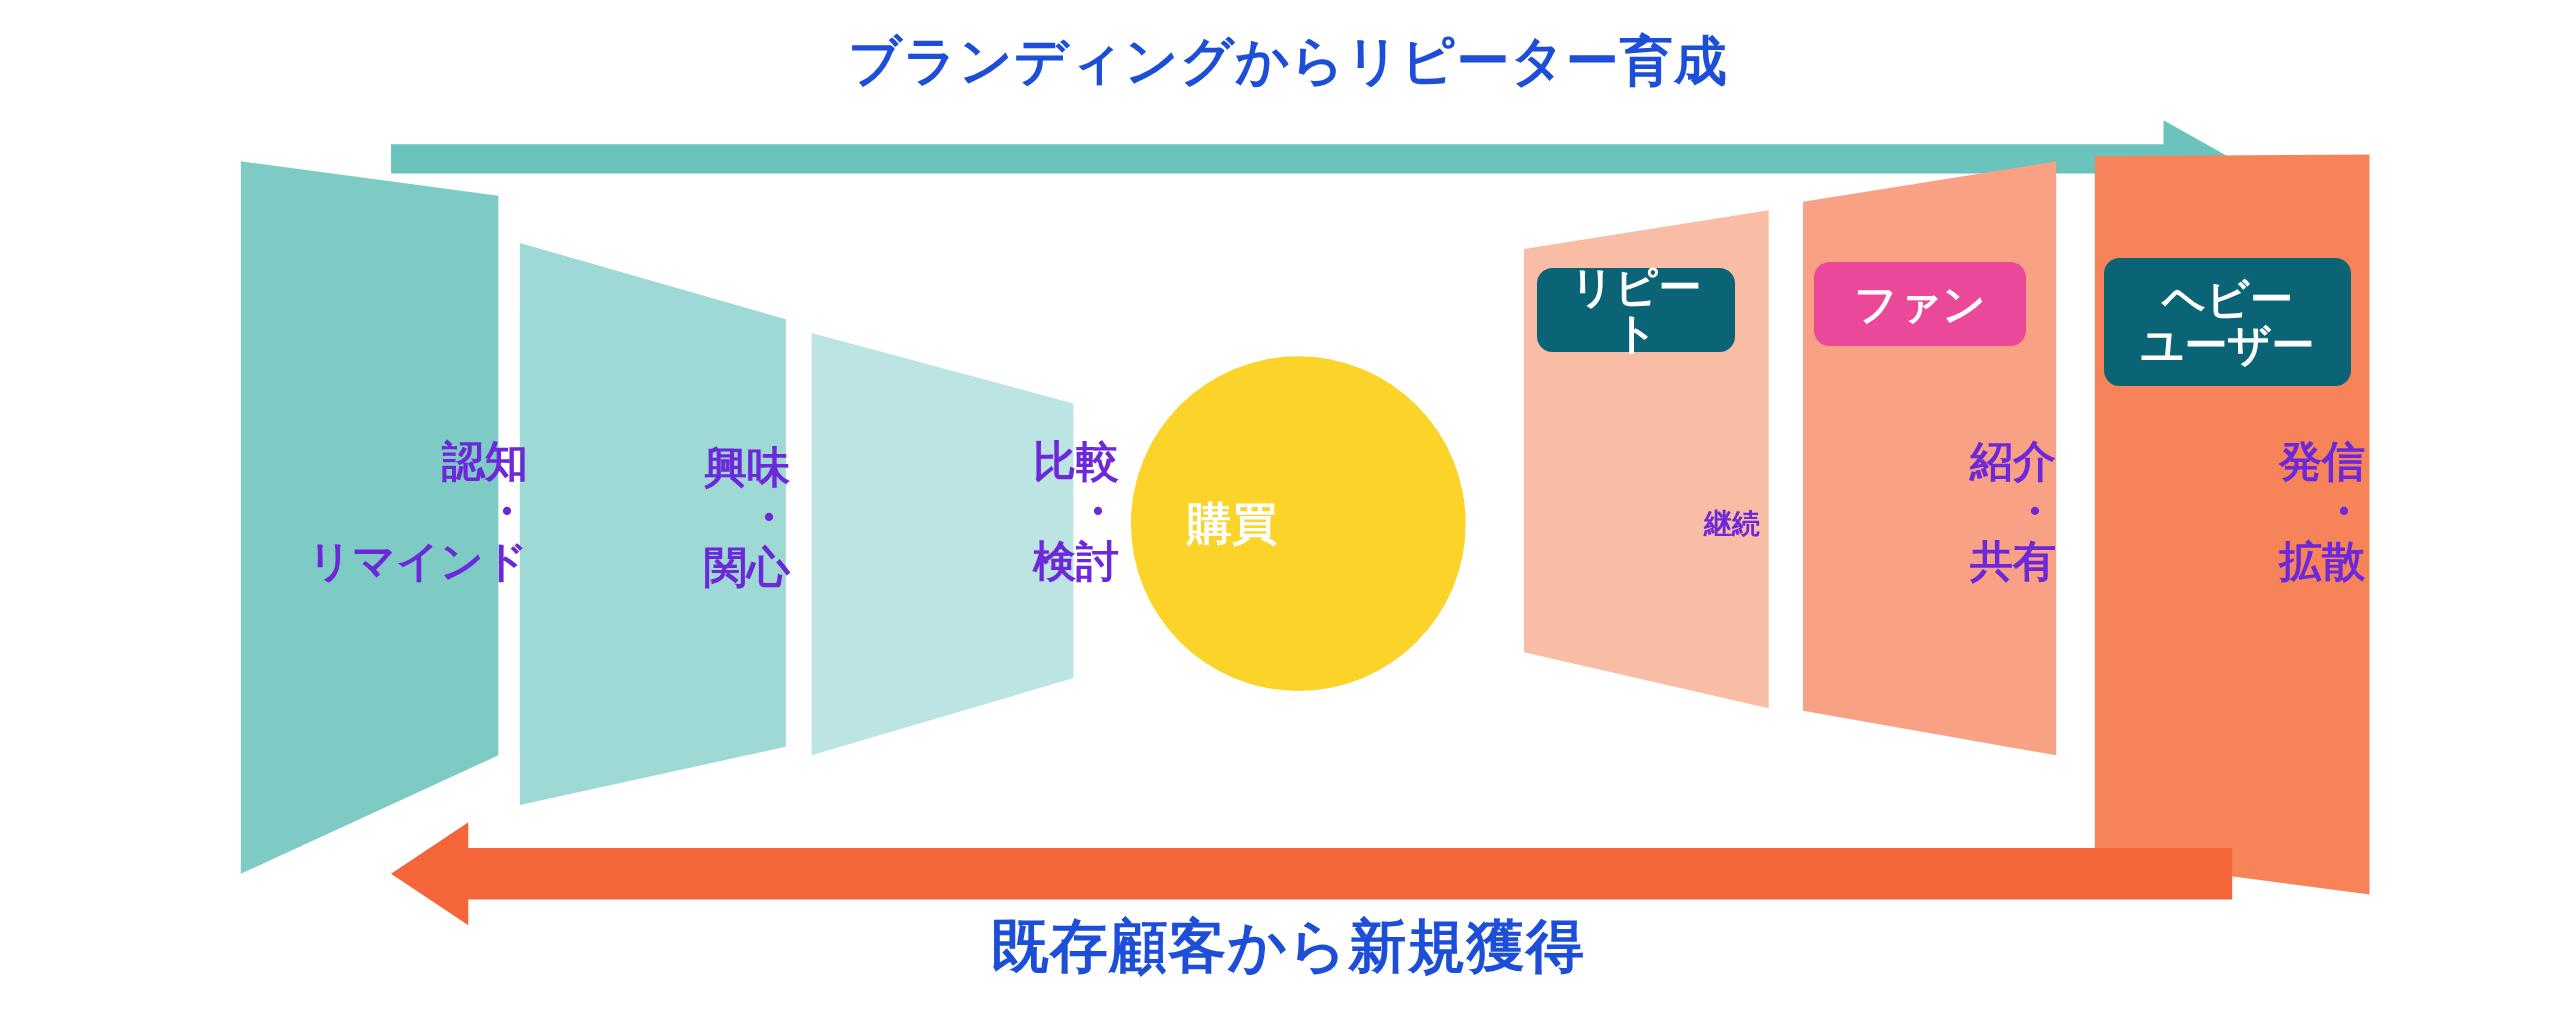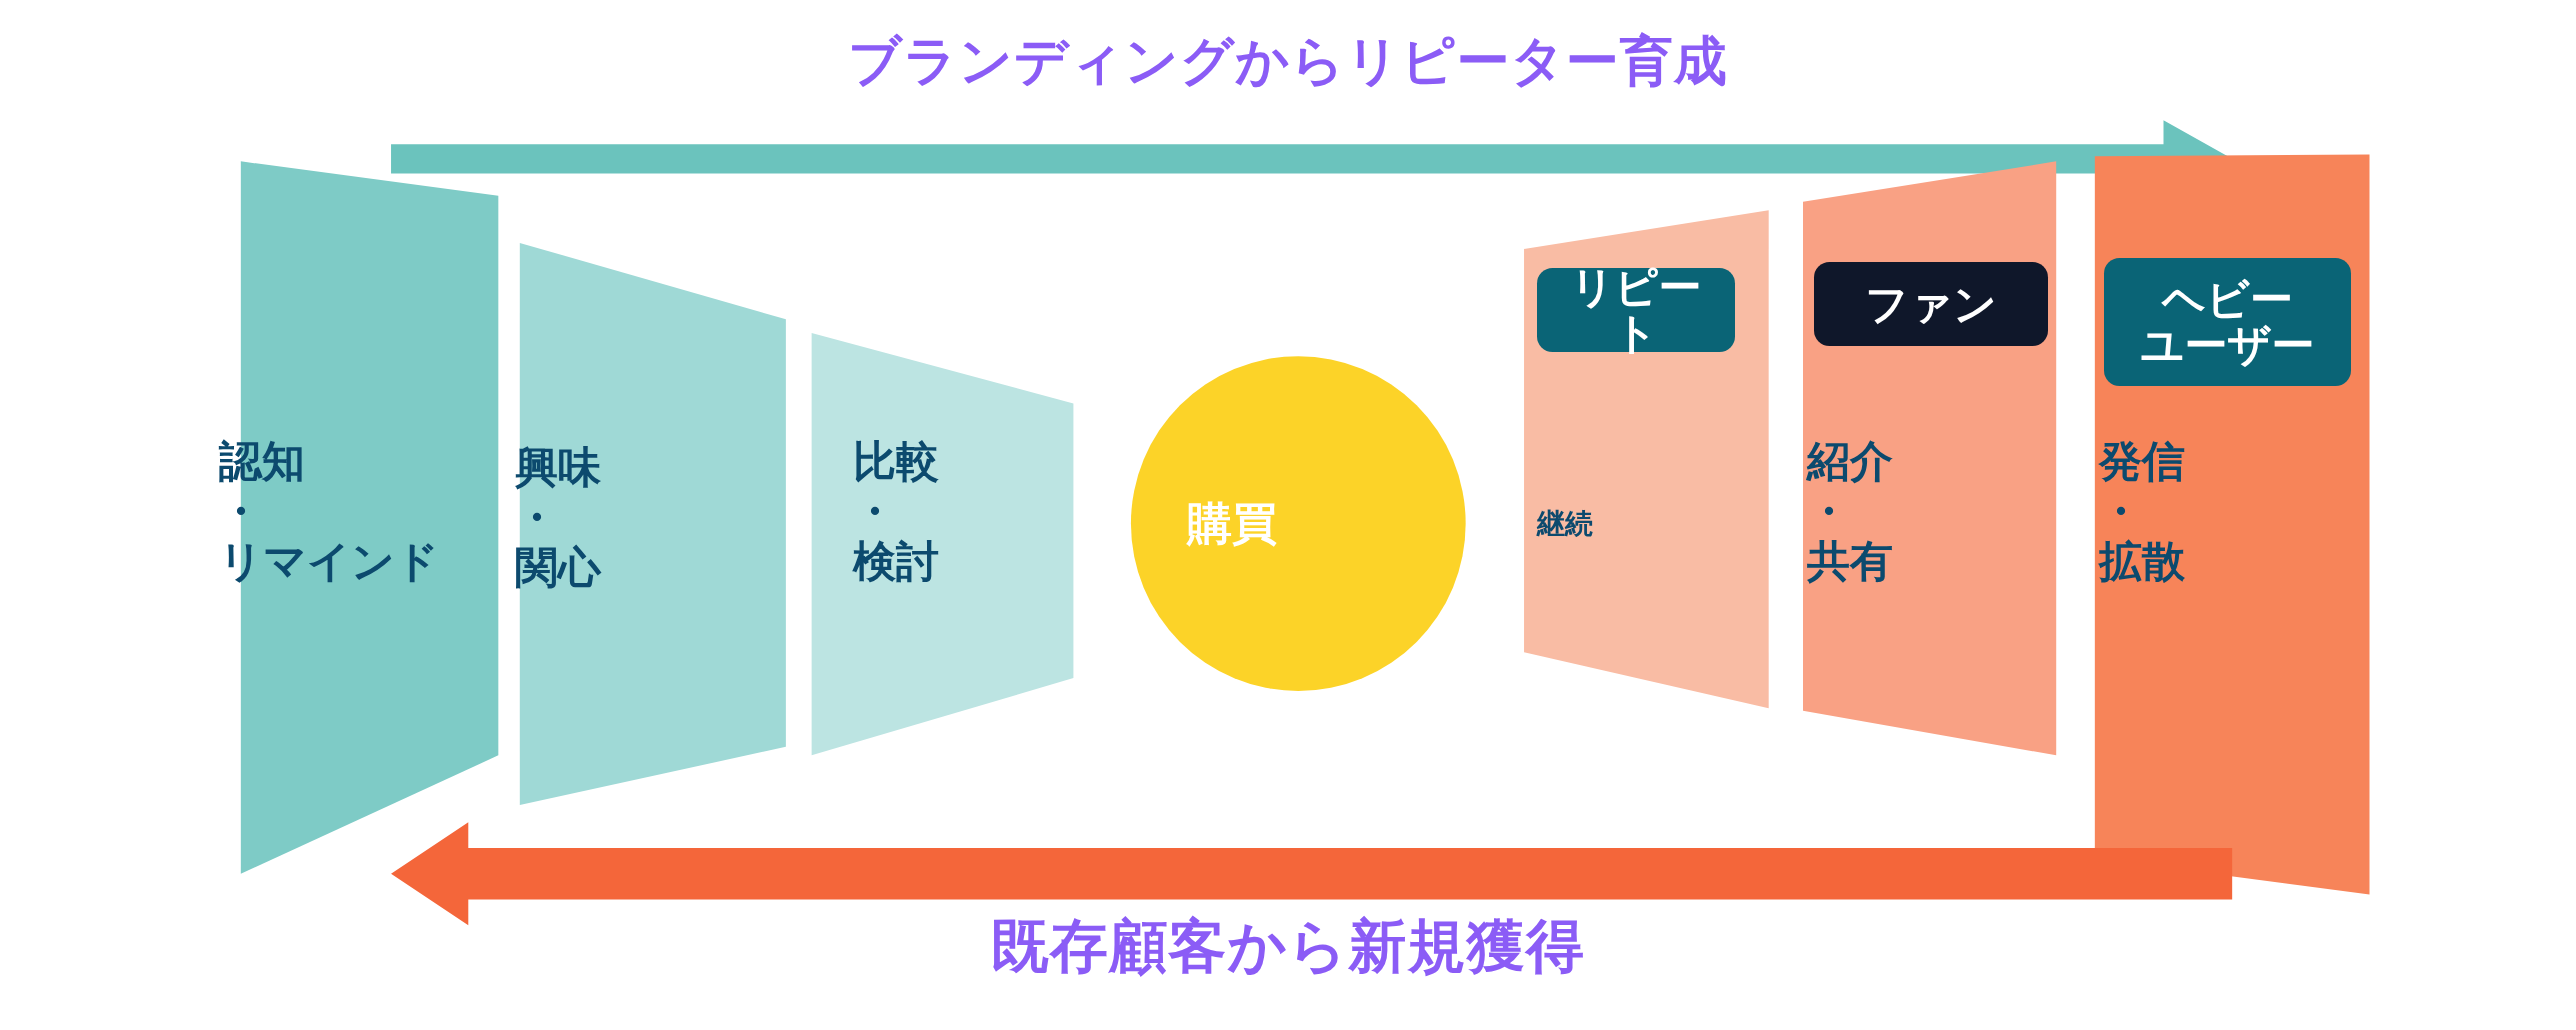--- a/index.html
+++ b/index.html
@@ -18,21 +18,21 @@
     width: 2576px;
     height: 1030px;
     background: #ffffff;
   }
 
   
   .title {
     position: absolute;
     width: 100%;
     text-align: center;
-    color: #8b5cf6;
+    color: #1d4ed8;
     font-weight: bold;
     letter-spacing: 0.02em;
     white-space: nowrap;
   }
   #top-title {
     top: 31px;
     font-size: 53px;
     line-height: 60px;
   }
   #bottom-title {
@@ -46,22 +46,22 @@
     position: absolute;
     left: 0;
     top: 0;
     width: 2576px;
     height: 1030px;
   }
 
   
   .stage-label {
     position: absolute;
-    text-align: left;
-    color: #0c4a6e;
+    text-align: right;
+    color: #6d28d9;
     font-weight: bold;
     font-size: 43px;
     line-height: 50px;
     white-space: pre-line;
     pointer-events: none;
   }
   .stage-label.small { font-size: 28px; line-height: 46px; }
 
   .circle-label {
     position: absolute;
@@ -132,21 +132,21 @@
   <div class="stage-label" style="left:1807px; top:436px; width:249px;">紹介
 ・
 共有</div>
 
   <div class="stage-label" style="left:2099px; top:436px; width:266px;">発信
 ・
 拡散</div>
 
   <div class="badge" style="left:1537px; top:268px; width:198px; height:84px; background:#0A6476;">リピート</div>
 
-  <div class="badge" style="left:1814px; top:262px; width:234px; height:84px; background:#0f172a;">ファン</div>
+  <div class="badge" style="left:1814px; top:262px; width:212px; height:84px; background:#ec4899;">ファン</div>
 
   <div class="badge" style="left:2104px; top:258px; width:247px; height:128px; background:#0A6476;">ヘビー
 ユーザー</div>
 
   <div class="title" id="bottom-title">既存顧客から新規獲得</div>
 
 </div>
 
 
 </body></html>

